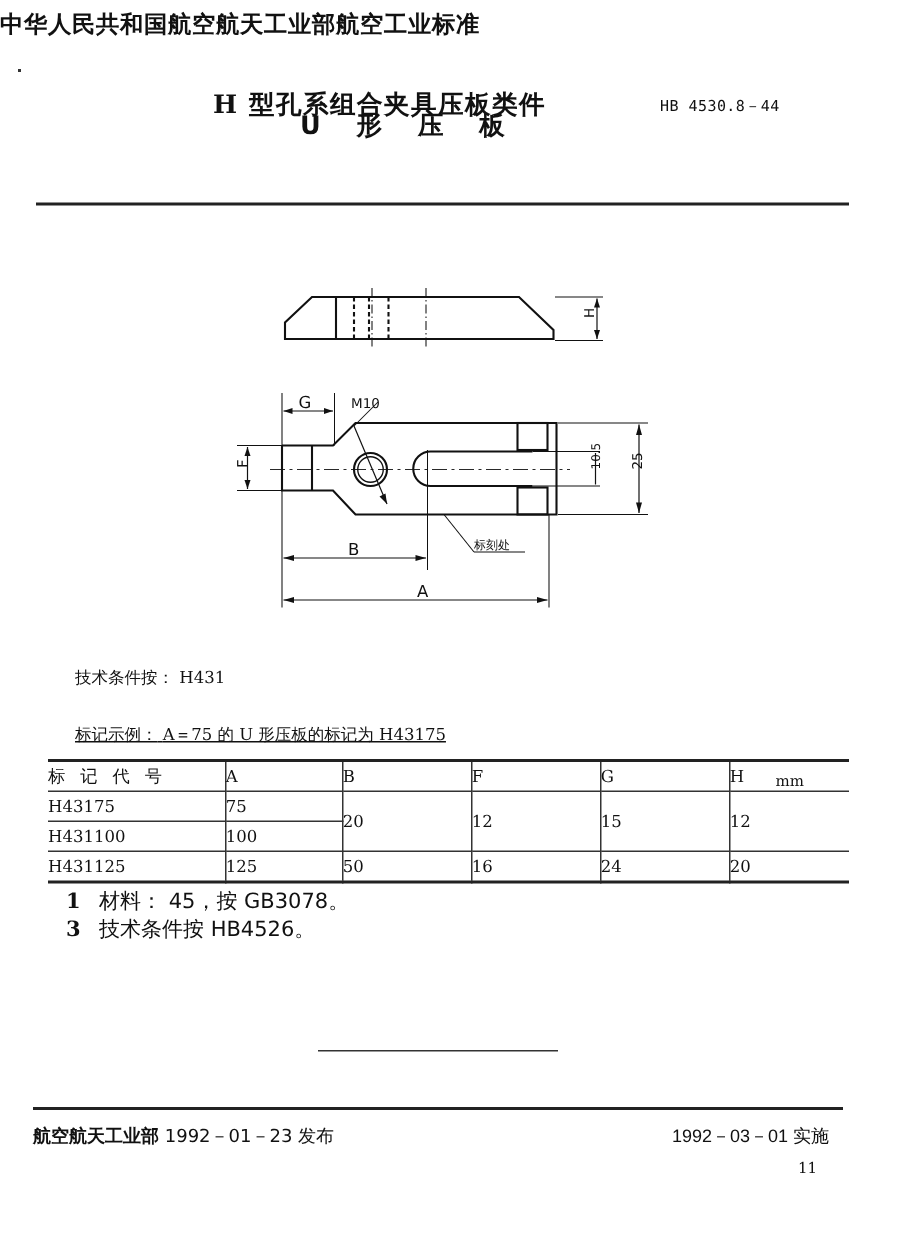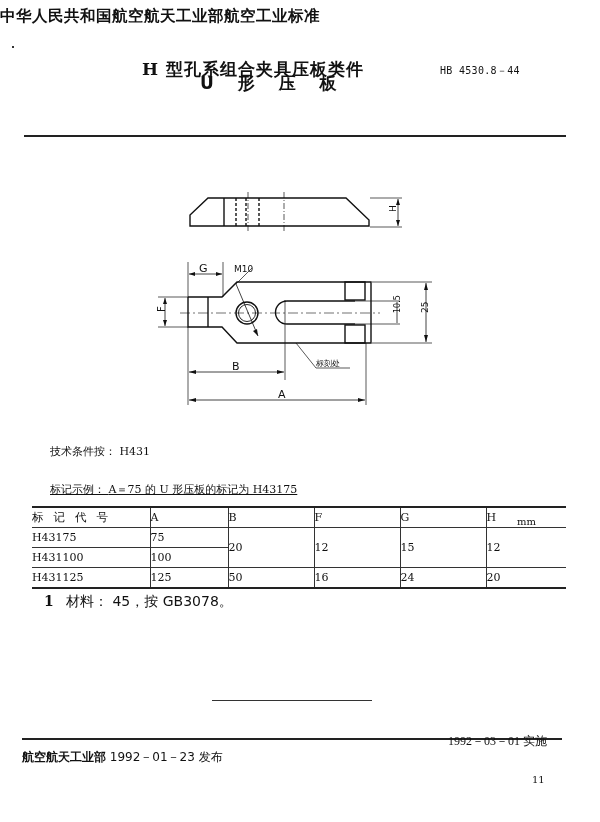--- a/index.html
+++ b/index.html
@@ -40,21 +40,21 @@
   table.dims { border-top: 2px solid #222; border-bottom: 2px solid #222; }
   table.dims th:first-child, table.dims td:first-child { border-left: none; }
   table.dims th:last-child, table.dims td:last-child { border-right: none; }
   table.dims th.label-col { letter-spacing: 10px; font-family: "DejaVu Sans", sans-serif; font-size: 11.5px; }
   .notes { left: 44px; top: 592px; font-size: 14px; line-height: 19px; font-family: "DejaVu Sans", sans-serif; }
   .notes .num { display: inline-block; width: 22px; font-weight: bold; font-family: "DejaVu Serif", serif; }
   .rule-short { left: 212px; top: 700px; width: 160px; height: 1px; background: #333; }
   .rule-bottom { left: 22px; top: 738px; width: 540px; height: 1.5px; background: #222; }
   .footer-left { left: 22px; top: 749px; font-size: 12px; font-family: "DejaVu Sans", sans-serif; }
   .footer-left b { font-weight: bold; }
-  .footer-right { left: 448px; top: 733px; font-size: 12px; font-family: Liberation Serif, serif; }
+  .footer-right { left: 448px; top: 749px; font-size: 12px; font-family: Liberation Sans, sans-serif; }
   .page-num { left: 532px; top: 774px; font-size: 10px; font-family: "DejaVu Serif", serif; }
 </style>
 </head>
 <body>
 
 <div class="abs header-org">中华人民共和国航空航天工业部航空工业标准</div>
 <div class="abs dot"></div>
 
 <div class="abs title1">
   <span class="h">H</span><span> 型孔系组合夹具压板类件</span>
@@ -199,20 +199,21 @@
     <td>50</td>
     <td>16</td>
     <td>24</td>
     <td>20</td>
   </tr>
 </tbody>
   </table>
 
 <div class="abs notes">
   <div><span class="num">1</span><span>材料： 45，按 GB3078。</span></div>
+  <div><span class="num">3</span><span>技术条件按 HB4526。</span></div>
 </div>
 
 <div class="abs rule-short"></div>
 <div class="abs rule-bottom"></div>
 
 <div class="abs footer-left">
   <b>航空航天工业部</b><span> 1992－01－23 发布</span>
 </div>
 <div class="abs footer-right">1992－03－01 实施</div>
 <div class="abs page-num">11</div>

